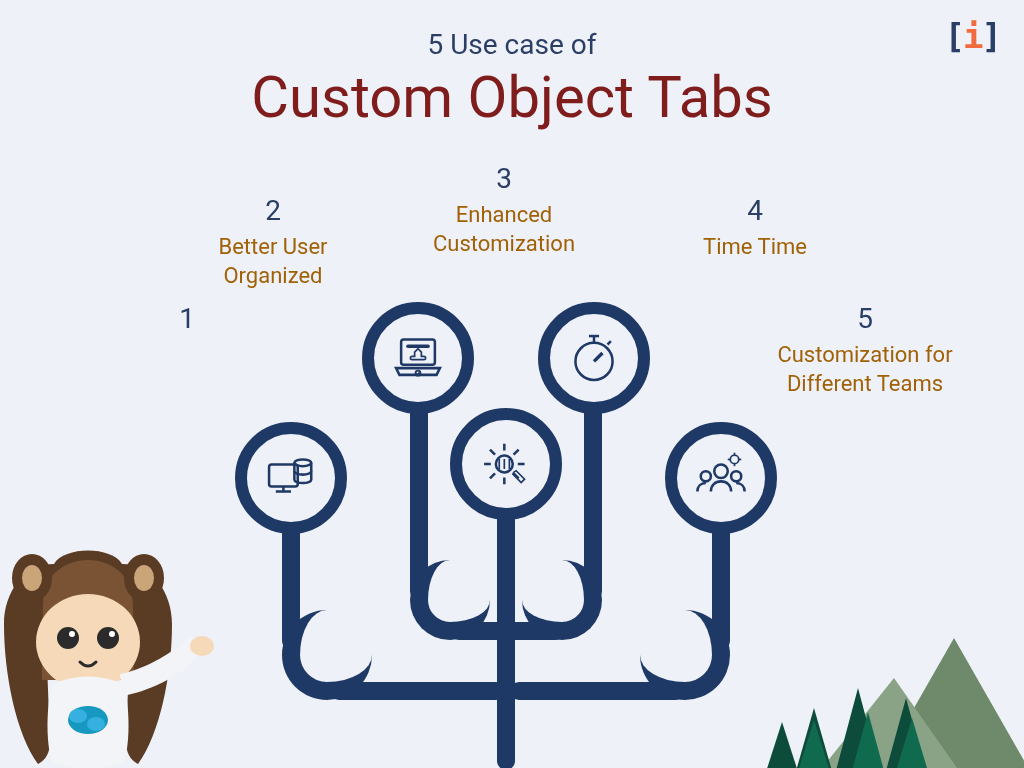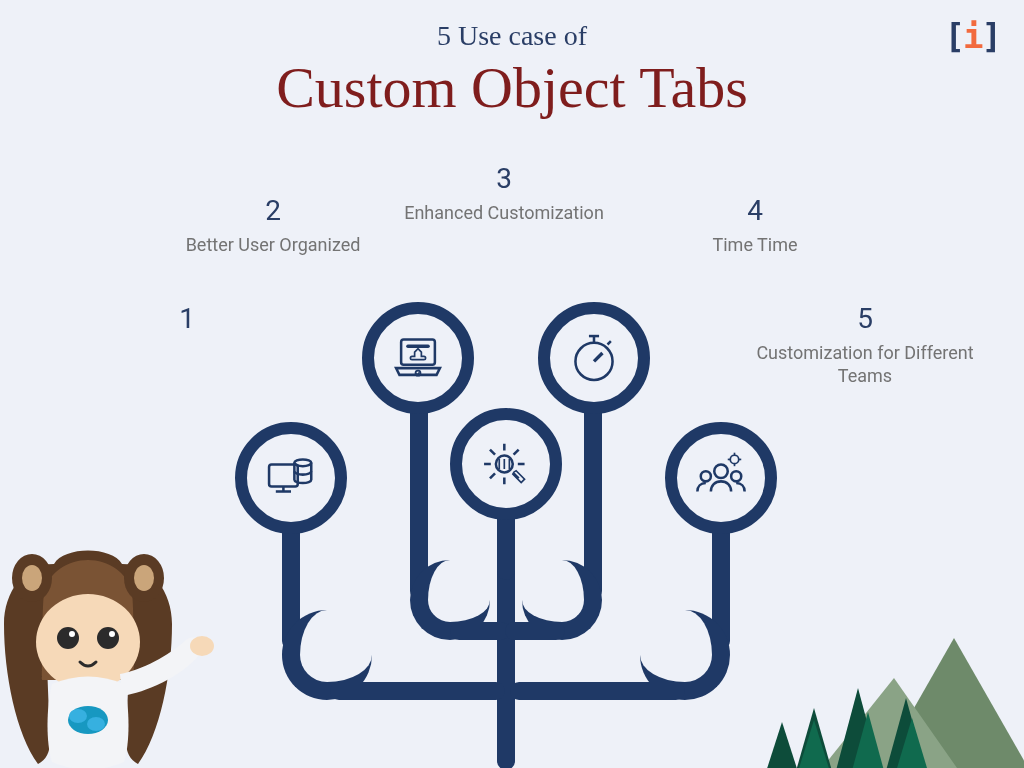--- a/index.html
+++ b/index.html
@@ -18,32 +18,31 @@
     right: 24px;
     font-family: "Consolas", monospace;
     font-size: 34px;
     font-weight: 700;
     color: #2a3e66;
     letter-spacing: -2px;
   }
   .logo .dot { color: #f26a3e; }
   .header {
     text-align: center;
-    padding-top: 20px;
-    font-family: Liberation Serif, serif;
+    padding-top: 28px;
   }
   .subtitle { font-size: 28px; font-weight: 400; color: #2a3e66; }
   .title   { font-size: 58px; font-weight: 400; color: #7f1d1d; margin-top: 2px; }
   .item {
     position: absolute;
     text-align: center;
     width: 210px;
   }
   .item .num   { font-size: 28px; color: #2a3e66; }
-  .item .label { font-size: 18px; color: #737373; margin-top: 6px; line-height: 1.3; }
+  .item .label { font-size: 22px; color: #a16207; margin-top: 6px; line-height: 1.3; }
 
   
   .i1 { left: 82px;  top: 302px; }
   .i2 { left: 168px; top: 194px; }
   .i3 { left: 404px; top: 162px; width: 200px; }
   .i4 { left: 650px; top: 194px; }
   .i5 { left: 740px; top: 302px; width: 250px; }
 
   
   .stem {

